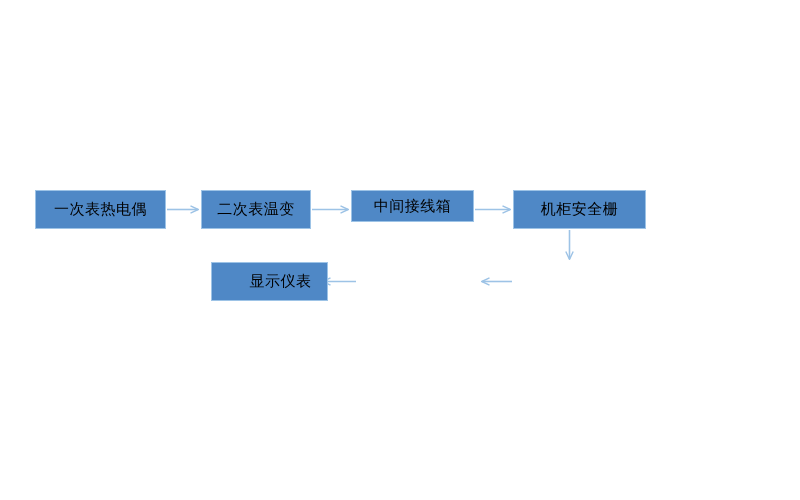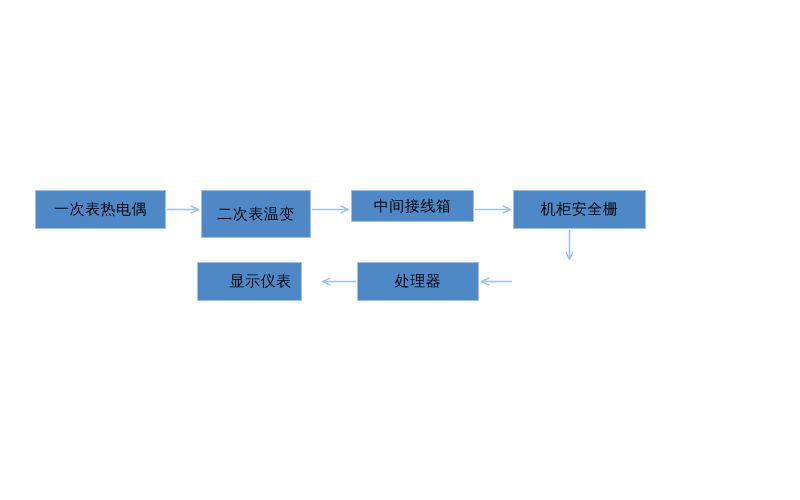--- a/index.html
+++ b/index.html
@@ -70,34 +70,31 @@
     <line x1="475" y1="209.5" x2="510" y2="209.5" stroke="#9dc3e6" stroke-width="1.6" marker-end="url(#arr-r)"></line>
     <line x1="569.5" y1="230" x2="569.5" y2="259" stroke="#9dc3e6" stroke-width="1.6" marker-end="url(#arr-d)"></line>
     <line x1="512" y1="281.5" x2="482" y2="281.5" stroke="#9dc3e6" stroke-width="1.6" marker-end="url(#arr-l)"></line>
     <line x1="356" y1="281.5" x2="323" y2="281.5" stroke="#9dc3e6" stroke-width="1.6" marker-end="url(#arr-l)"></line>
   </svg>
 
   <div class="node" style="left:35px; top:190px; width:131px; height:39px;">
     <span class="label">一次表热电偶</span>
   </div>
 
-  <div class="node" style="left:201px; top:190px; width:110px; height:48px;">
+  <div class="node" style="left:201px; top:190px; width:110px; height:39px;">
     <span class="label">二次表温变</span>
   </div>
 
   <div class="node" style="left:351px; top:190px; width:123px; height:32px;">
     <span class="label">中间接线箱</span>
   </div>
 
   <div class="node" style="left:513px; top:190px; width:133px; height:39px;">
     <span class="label">机柜安全栅</span>
   </div>
 
 
-  <div class="node" style="left:357px; top:262px; width:122px; height:39px;">
-    <span class="label">处理器</span>
-  </div>
 
-  <div class="node" style="left:197px; top:262px; width:105px; height:39px;padding-left:22px;">
+  <div class="node" style="left:211px; top:262px; width:117px; height:39px;padding-left:22px;">
     <span class="label">显示仪表</span>
   </div>
 
 </div>
 
 </body></html>

